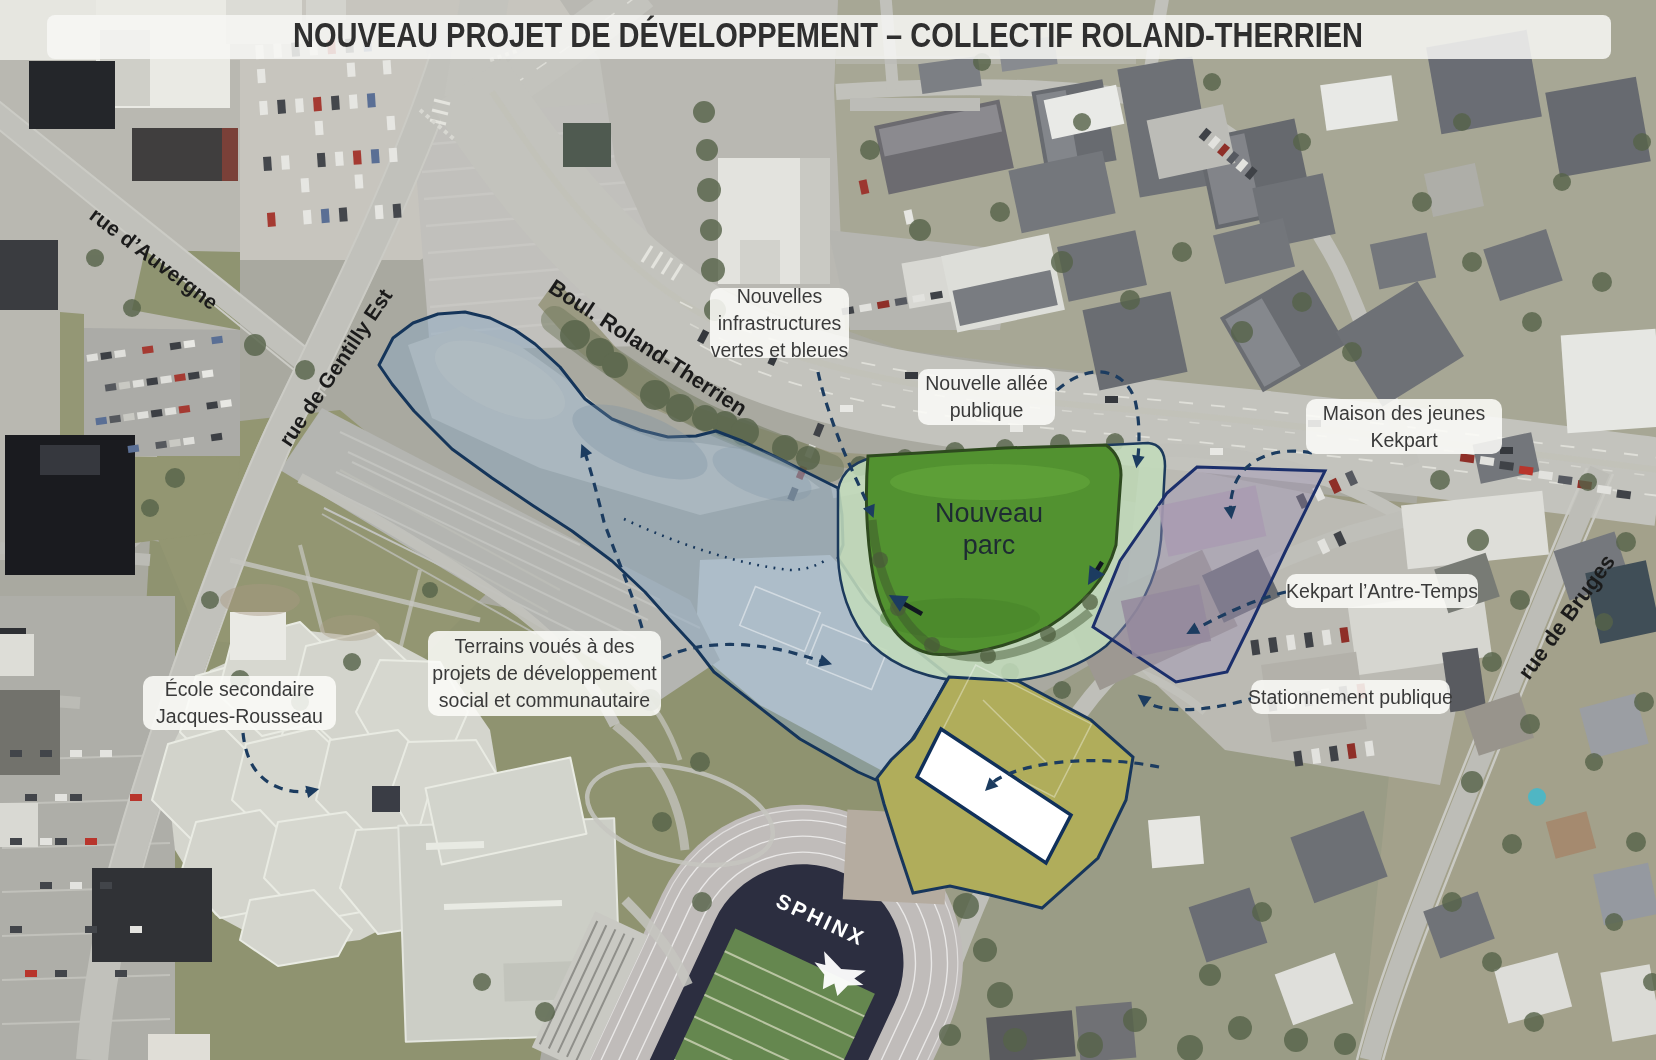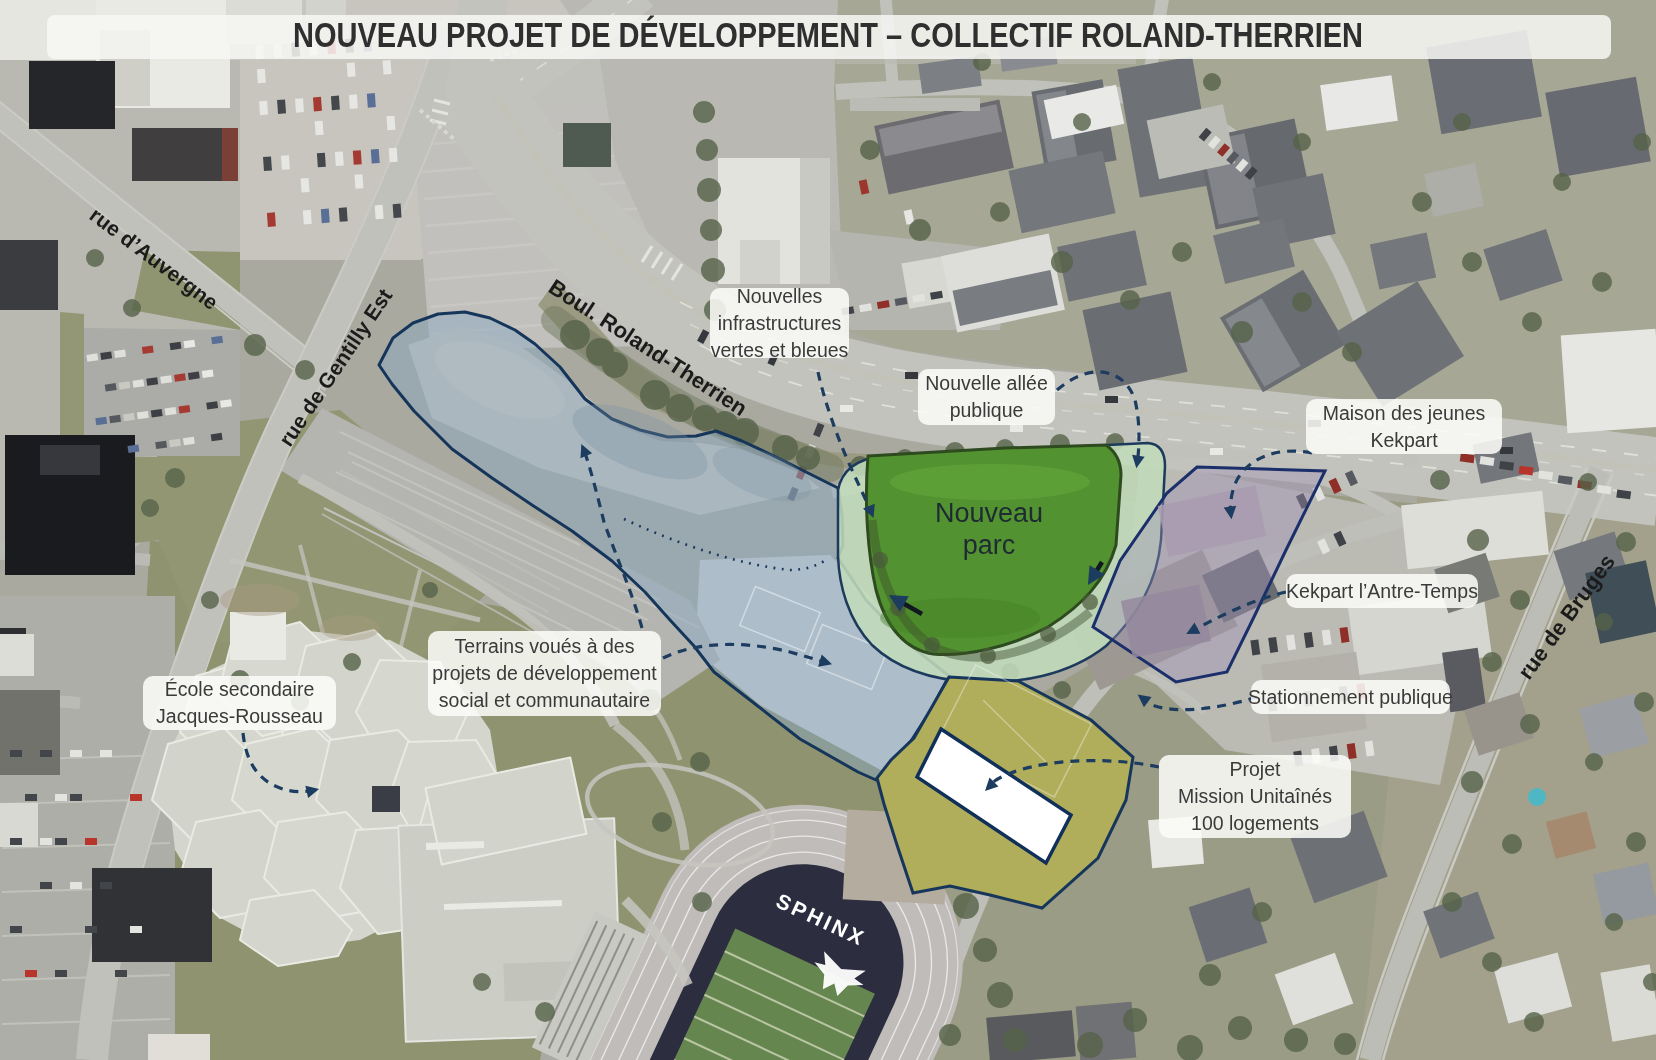--- a/index.html
+++ b/index.html
@@ -679,18 +679,17 @@
 <div class="lbl" style="left:710px;top:288px;width:139px;height:70px">Nouvelles<br>infrastructures<br>vertes et bleues</div>
 
 <div class="lbl" style="left:1306px;top:399px;width:196px;height:55px">Maison des jeunes<br>Kekpart</div>
 
 <div class="lbl" style="left:918px;top:369px;width:137px;height:56px">Nouvelle allée<br>publique</div>
 
 <div class="lbl" style="left:1286px;top:574px;width:192px;height:34px">Kekpart l’Antre-Temps</div>
 
 <div class="lbl" style="left:1251px;top:680px;width:199px;height:34px">Stationnement publique</div>
 
-<div class="lbl" style="left:1159px;top:755px;width:192px;height:83px">Projet<br>Mission Unitaînés<br>100 logements</div>
 
 <div class="lbl" style="left:143px;top:676px;width:193px;height:54px">École secondaire<br>Jacques-Rousseau</div>
 
 <div class="lbl" style="left:428px;top:631px;width:233px;height:85px">Terrains voués à des<br>projets de développement<br>social et communautaire</div>
 </div>
 
 </body></html>

